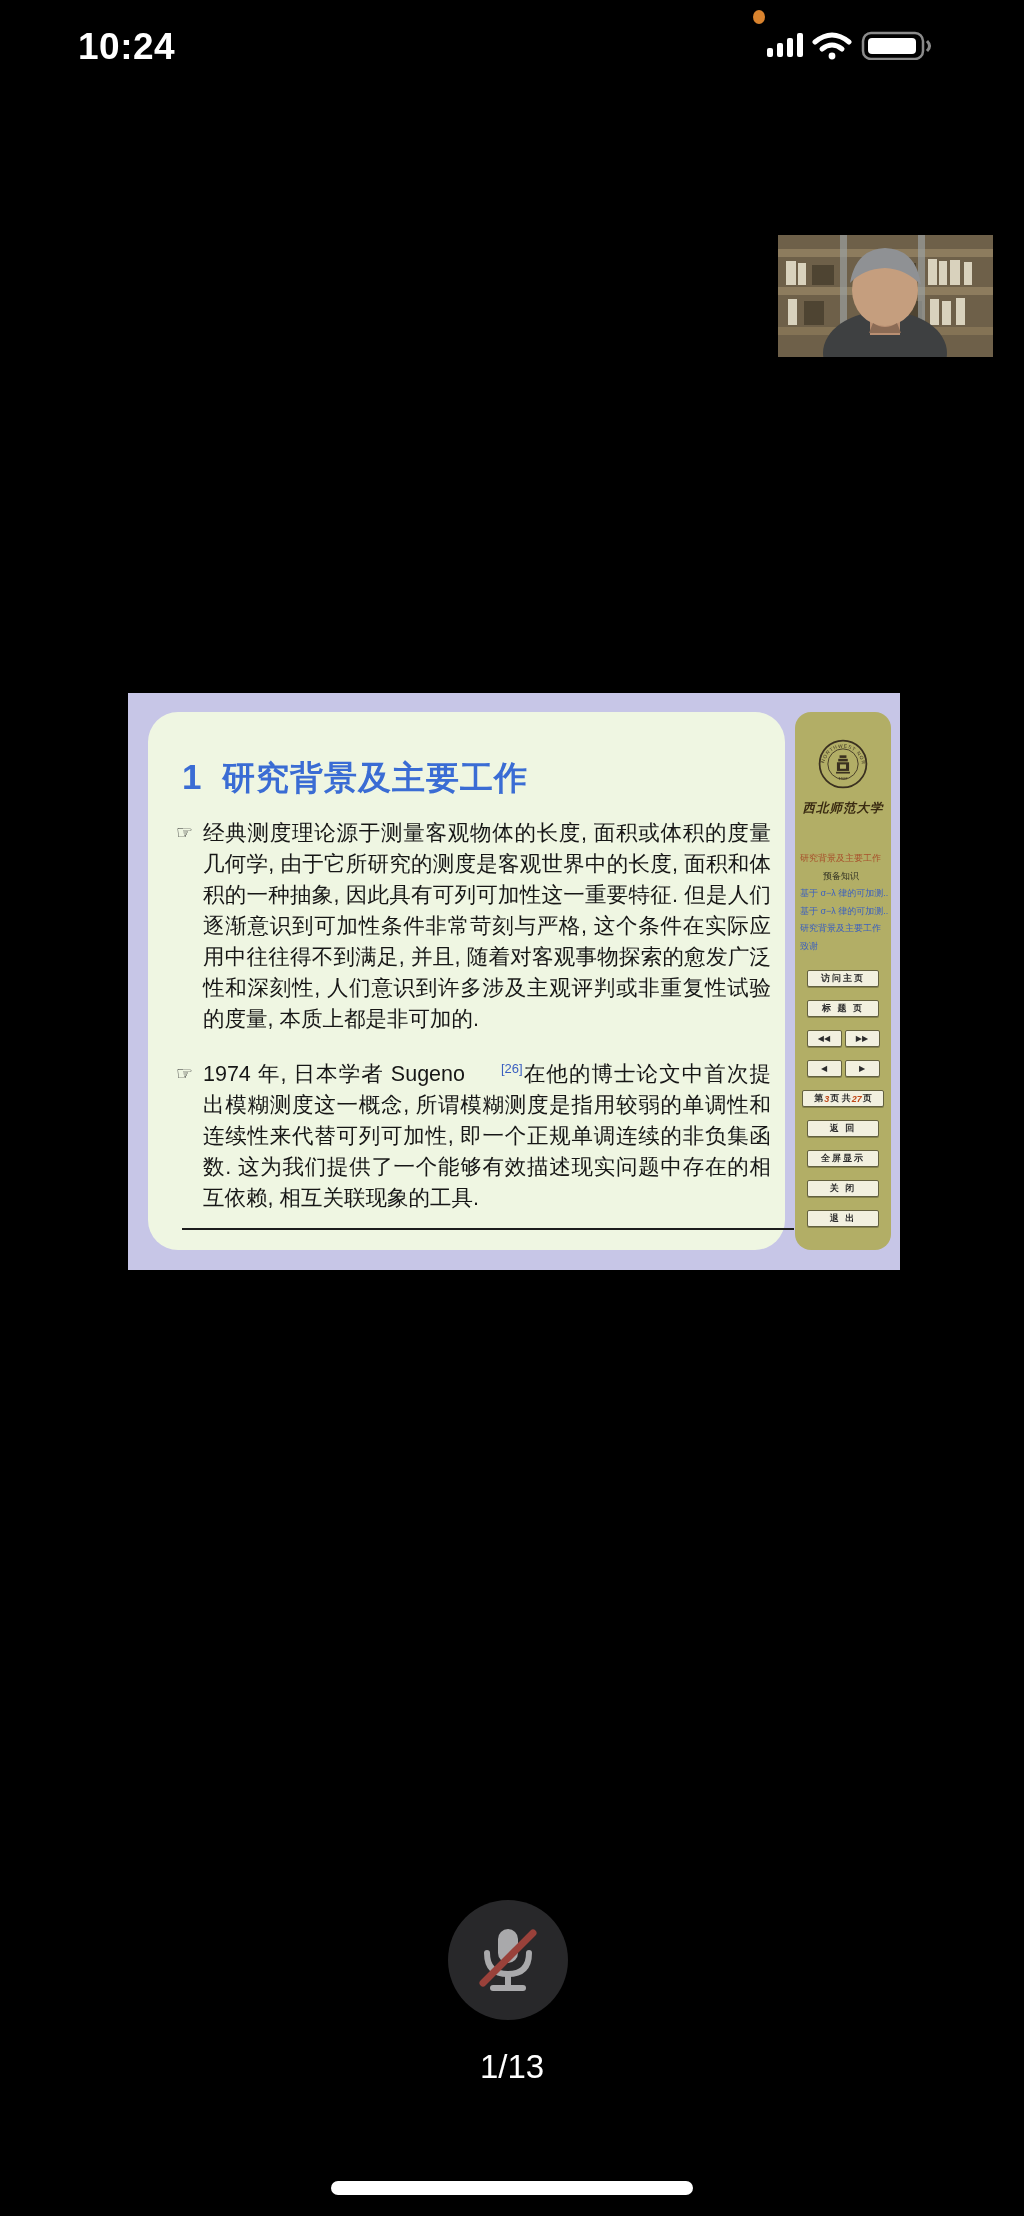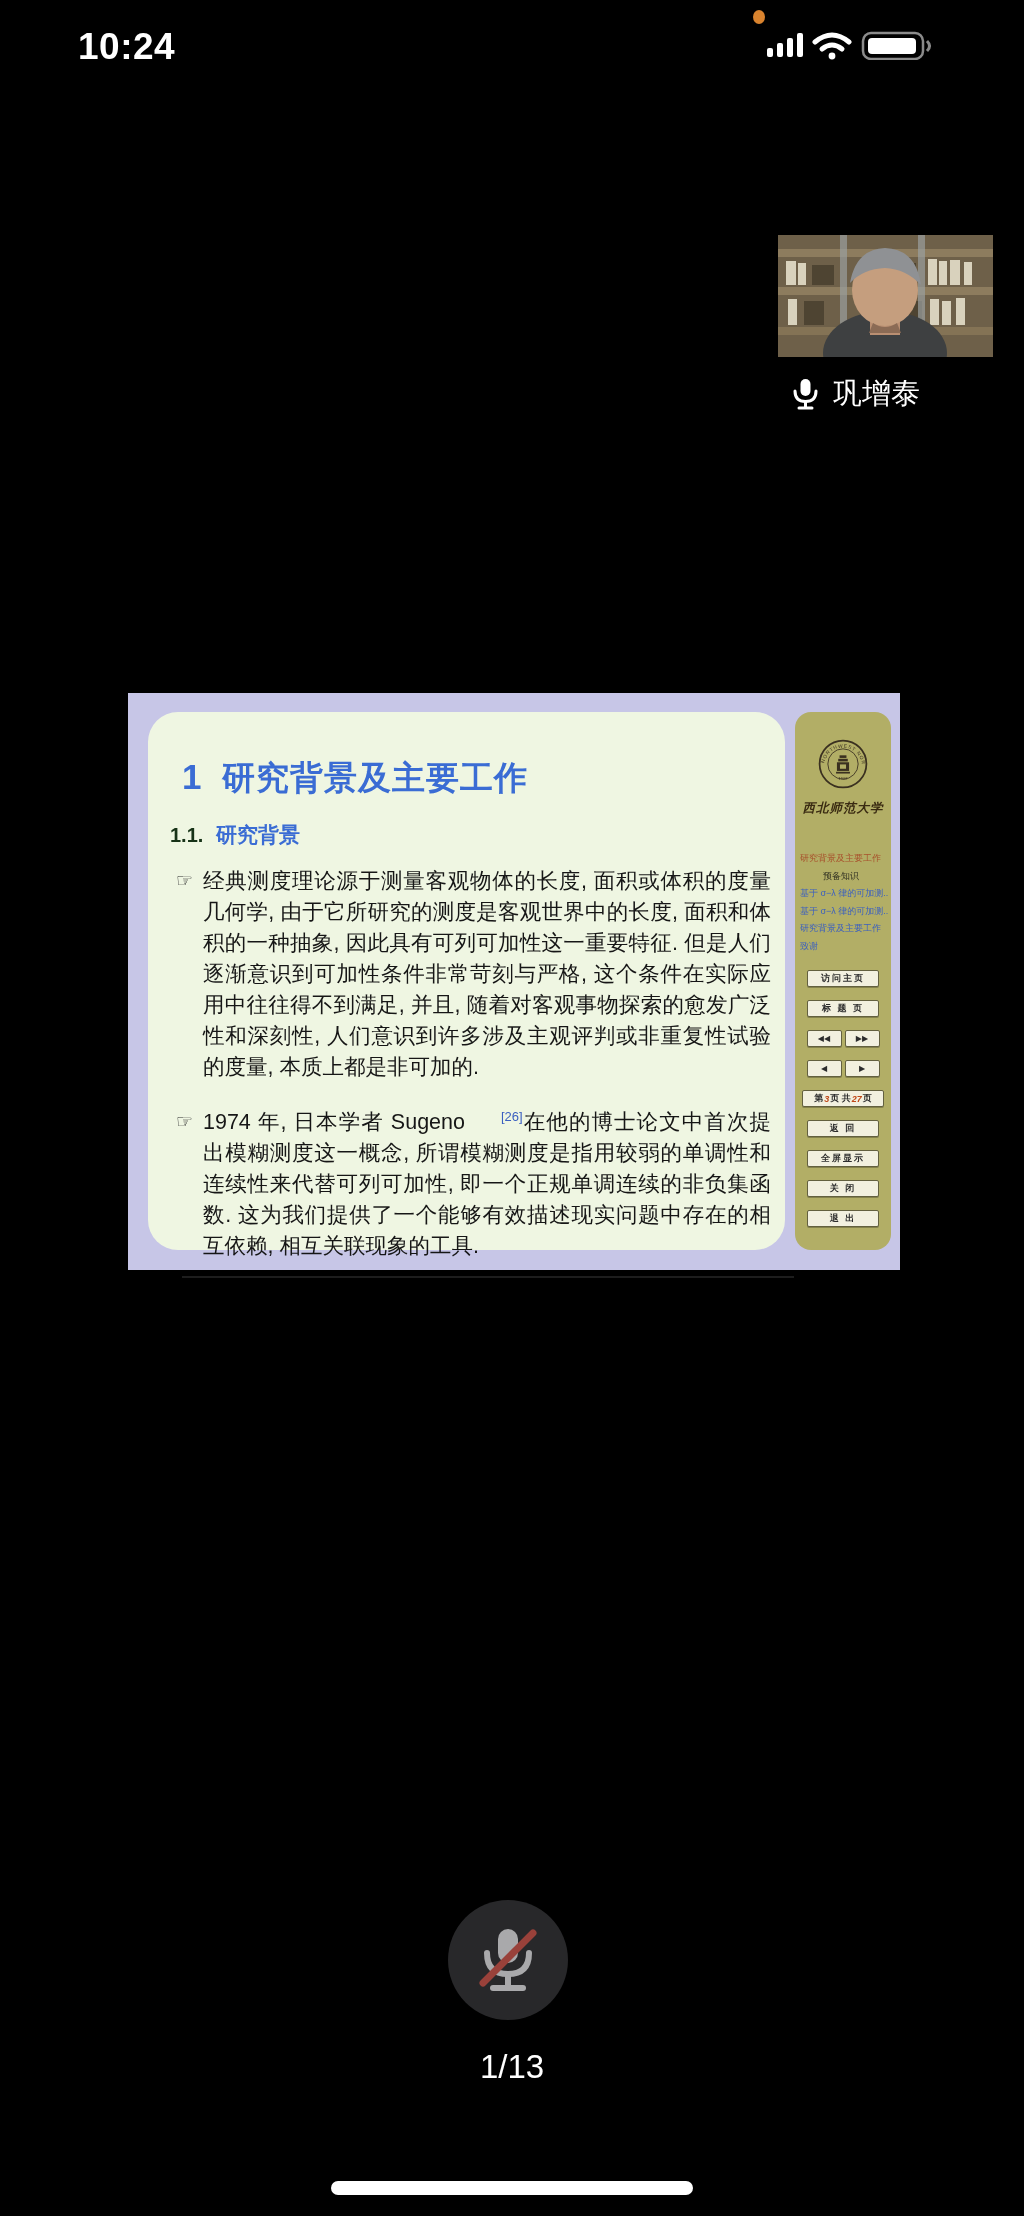--- a/index.html
+++ b/index.html
@@ -111,39 +111,26 @@
       </g>
       <rect x="62" y="0" width="7" height="122" fill="#9aA0a0" opacity=".7"></rect>
       <rect x="140" y="0" width="7" height="122" fill="#9aa0a0" opacity=".7"></rect>
       <ellipse cx="107" cy="118" rx="62" ry="42" fill="#3e4041"></ellipse>
       <rect x="92" y="78" width="30" height="22" fill="#b98f72"></rect>
       <ellipse cx="107" cy="55" rx="33" ry="36" fill="#c59e7e"></ellipse>
       <path d="M72 48 Q78 14 107 13 Q138 14 143 50 Q128 34 107 33 Q85 34 72 48Z" fill="#8f9194"></path>
       <path d="M95 88 q12 8 24 0 l4 10 h-32Z" fill="#8b6b55"></path>
     </svg>
   </div>
-  <div class="participant-row">
-    <svg width="27" height="32" viewBox="0 0 27 32">
-      <rect x="8.5" y="1" width="10" height="17" rx="5" fill="#fff"></rect>
-      <path d="M3 13 q0 10.5 10.5 10.5 q10.5 0 10.5-10.5" fill="none" stroke="#fff" stroke-width="3" stroke-linecap="round"></path>
-      <line x1="13.5" y1="24" x2="13.5" y2="29" stroke="#fff" stroke-width="3"></line>
-      <line x1="7" y1="30" x2="20" y2="30" stroke="#fff" stroke-width="3" stroke-linecap="round"></line>
-    </svg>
-    <span class="participant-name">巩增泰</span>
-  </div>
 
   <div class="slide">
     <div class="slide-card">
       <div class="h1-row">
         <span class="h1-num">1</span>
         <span class="h1-title">研究背景及主要工作</span>
-      </div>
-      <div class="h2-row">
-        <span class="h2-num">1.1.</span>
-        <span class="h2-title">研究背景</span>
       </div>
 
       <div class="bullet">
         <span class="bullet-marker">☞</span>
         <span class="bullet-text">经典测度理论源于测量客观物体的长度, 面积或体积的度量几何学, 由于它所研究的测度是客观世界中的长度, 面积和体积的一种抽象, 因此具有可列可加性这一重要特征. 但是人们逐渐意识到可加性条件非常苛刻与严格, 这个条件在实际应用中往往得不到满足, 并且, 随着对客观事物探索的愈发广泛性和深刻性, 人们意识到许多涉及主观评判或非重复性试验的度量, 本质上都是非可加的.</span>
       </div>
 
       <div class="bullet second">
         <span class="bullet-marker">☞</span>
         <span class="bullet-text"><span>1974 年, 日本学者 Sugeno</span><span class="cite-sup">[26]</span><span>在他的博士论文中首次提出模糊测度这一概念, 所谓模糊测度是指用较弱的单调性和连续性来代替可列可加性, 即一个正规单调连续的非负集函数. 这为我们提供了一个能够有效描述现实问题中存在的相互依赖, 相互关联现象的工具.</span></span>

